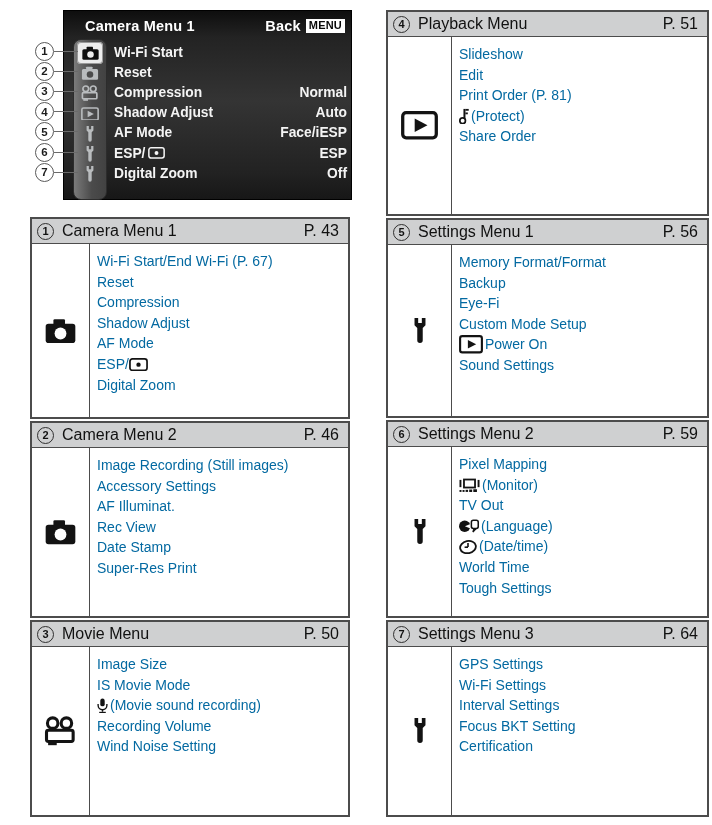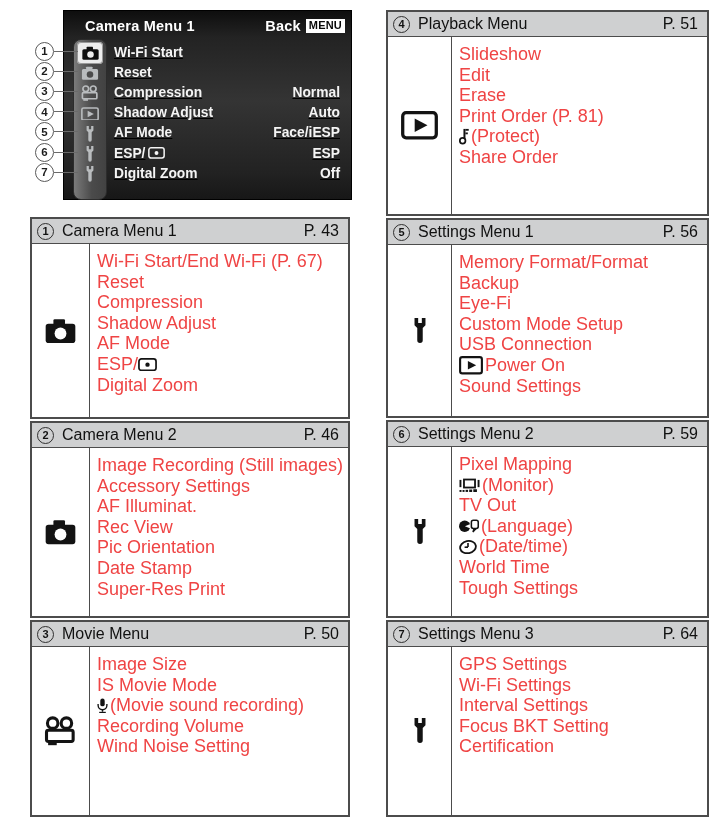--- a/index.html
+++ b/index.html
@@ -13,42 +13,42 @@
   .lcd-titlebar{position:absolute;top:7px;left:21px;right:6px;display:flex;align-items:center;
        color:#fff;font-weight:bold;font-size:14.5px;letter-spacing:.2px;}
   .lcd-back{margin-left:auto;}
   .menu-badge{background:#fff;color:#0a0a0a;font-size:11px;font-weight:bold;
        padding:1px 3px 2px 3px;margin-left:5px;line-height:11px;}
   .lcd-strip{position:absolute;left:9px;top:28px;width:34px;height:161px;border-radius:8px;
        background:linear-gradient(90deg,#7b7b7b,#4b4b4b 55%,#424242);border:1px solid #2c2c2c;box-sizing:border-box;}
   .strip-icon{position:absolute;left:50%;transform:translate(-50%,-50%);color:#b9bcbe;line-height:0;}
   .strip-sel{background:#ececec;border-radius:4px;width:26px;height:22px;display:flex;
        align-items:center;justify-content:center;color:#0d0d0d;box-shadow:0 0 0 1px #999 inset;}
-  .lcd-rows{position:absolute;left:50px;top:31px;right:11px;text-decoration:underline;}
+  .lcd-rows{position:absolute;left:50px;top:31px;right:4px;}
   .lcd-row{height:20.2px;display:flex;align-items:center;color:#f4f4f4;font-weight:bold;font-size:13.8px;}
   .lcd-row .lbl{display:flex;align-items:center;gap:3px;}
   .lcd-row .val{margin-left:auto;}
 
   
   .callout{position:absolute;width:19px;height:19px;border:1.5px solid #5a5a5a;border-radius:50%;
        background:#fff;color:#1c1c1c;font-size:11.5px;font-weight:bold;display:flex;align-items:center;
        justify-content:center;box-sizing:border-box;z-index:3;}
   .callout-line{position:absolute;height:0;border-top:1.5px solid #6a6a6a;z-index:2;}
 
   
   .menu-table{position:absolute;box-sizing:border-box;border:2px solid #4c4c4c;background:#fff;}
   .mt-header{height:25px;background:#cfd0d1;border-bottom:1.5px solid #4c4c4c;display:flex;
        align-items:center;padding:0 9px 0 5px;gap:8px;font-size:16px;color:#111;box-sizing:border-box;}
   .mt-num{width:17px;height:17px;border:1.4px solid #2f2f2f;border-radius:50%;font-size:11px;
        font-weight:bold;display:flex;align-items:center;justify-content:center;flex:none;box-sizing:border-box;}
   .mt-page{margin-left:auto;}
   .mt-body{position:absolute;top:25px;bottom:0;left:0;right:0;display:flex;}
   .mt-iconcol{border-right:1.5px solid #4c4c4c;flex:none;display:flex;align-items:center;
        justify-content:center;color:#131313;box-sizing:border-box;line-height:0;}
-  .mt-items{padding:7px 2px 0 7px;font-size:18px;line-height:20.6px;color:#ef4444;min-width:0;}
+  .mt-items{padding:7px 2px 0 7px;font-size:14px;line-height:20.6px;color:#0369a1;min-width:0;}
   .mt-item{display:flex;align-items:center;white-space:nowrap;}
   .mt-item .ico{display:inline-flex;margin-right:2px;line-height:0;color:#131313;flex:none;}
   svg{display:block;}
 </style>
 </head>
 <body>
 
 <div class="page">
 
   <section class="lcd">
@@ -238,23 +238,20 @@
             <div class="mt-item">
               <span>Accessory Settings</span>
             </div>
             <div class="mt-item">
               <span>AF Illuminat.</span>
             </div>
             <div class="mt-item">
               <span>Rec View</span>
             </div>
             <div class="mt-item">
-              <span>Pic Orientation</span>
-            </div>
-            <div class="mt-item">
               <span>Date Stamp</span>
             </div>
             <div class="mt-item">
               <span>Super-Res Print</span>
             </div>
           </div>
         </div>
       </section>
       <section class="menu-table" style="left: 30px; top: 620px; width: 320px; height: 197px;">
         <div class="mt-header">
@@ -312,23 +309,20 @@
             </svg>
           </div>
           <div class="mt-items">
             <div class="mt-item">
               <span>Slideshow</span>
             </div>
             <div class="mt-item">
               <span>Edit</span>
             </div>
             <div class="mt-item">
-              <span>Erase</span>
-            </div>
-            <div class="mt-item">
               <span>Print Order (P. 81)</span>
             </div>
             <div class="mt-item">
               <span class="ico">
                 <svg width="10" height="16.4" viewBox="0 0 11 18">
                   <circle cx="4" cy="14" r="3.1" fill="none" stroke="currentColor" stroke-width="1.9"></circle>
                   <rect x="4.9" y="1" width="2.2" height="10.6" fill="currentColor"></rect>
                   <rect x="7" y="1" width="3.7" height="2" fill="currentColor"></rect>
                   <rect x="7" y="4.9" width="2.7" height="2" fill="currentColor"></rect>
                 </svg>
@@ -358,23 +352,20 @@
               <span>Memory Format/Format</span>
             </div>
             <div class="mt-item">
               <span>Backup</span>
             </div>
             <div class="mt-item">
               <span>Eye-Fi</span>
             </div>
             <div class="mt-item">
               <span>Custom Mode Setup</span>
-            </div>
-            <div class="mt-item">
-              <span>USB Connection</span>
             </div>
             <div class="mt-item">
               <span class="ico">
                 <svg width="24" height="18.5" viewBox="0 0 26 20">
                   <rect x="1.2" y="1.2" width="23.6" height="17.6" rx="2.4" fill="none" stroke="currentColor" stroke-width="2.3"></rect>
                   <path d="M9.6 5.3 L18.6 10 L9.6 14.7 Z" fill="currentColor"></path>
                 </svg>
               </span>
               <span> Power On</span>
             </div>

